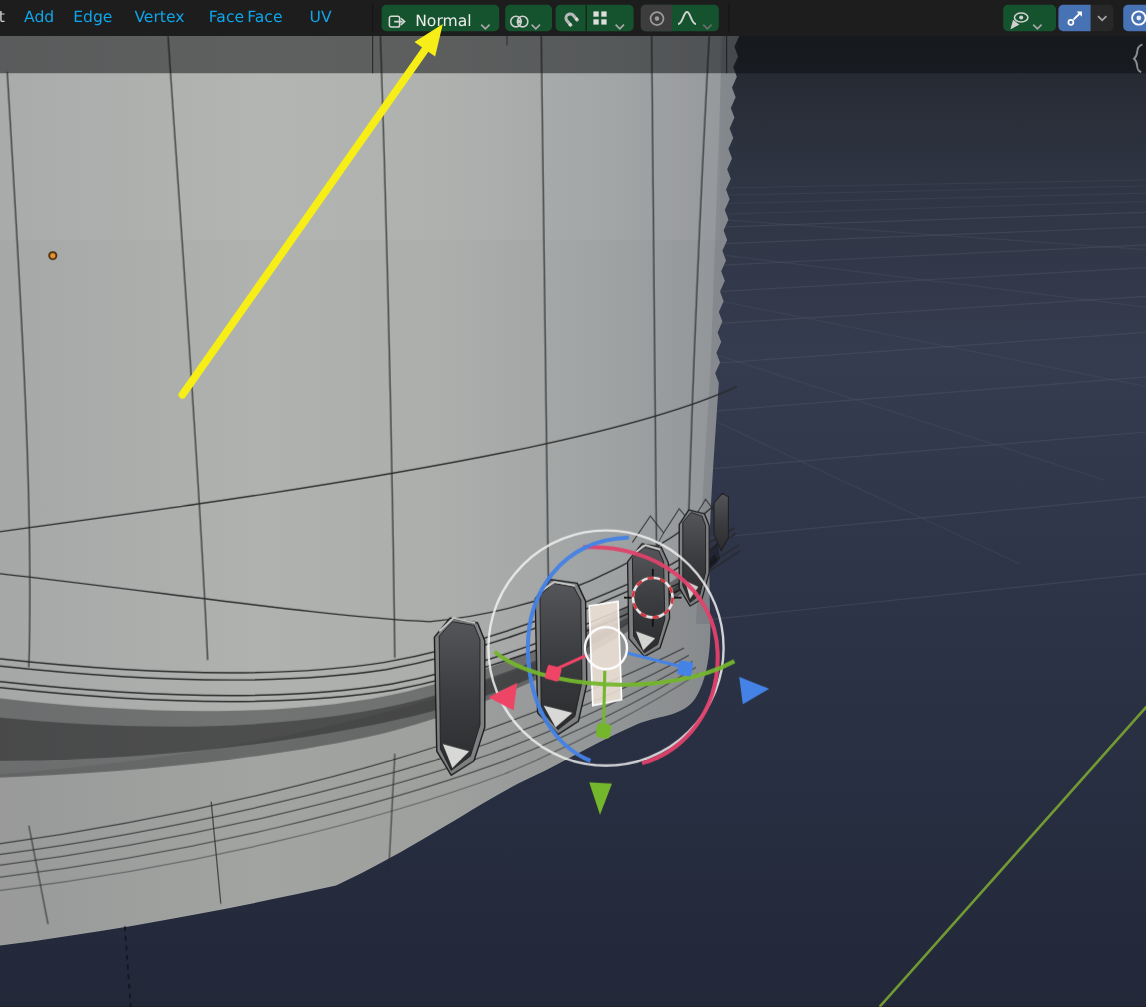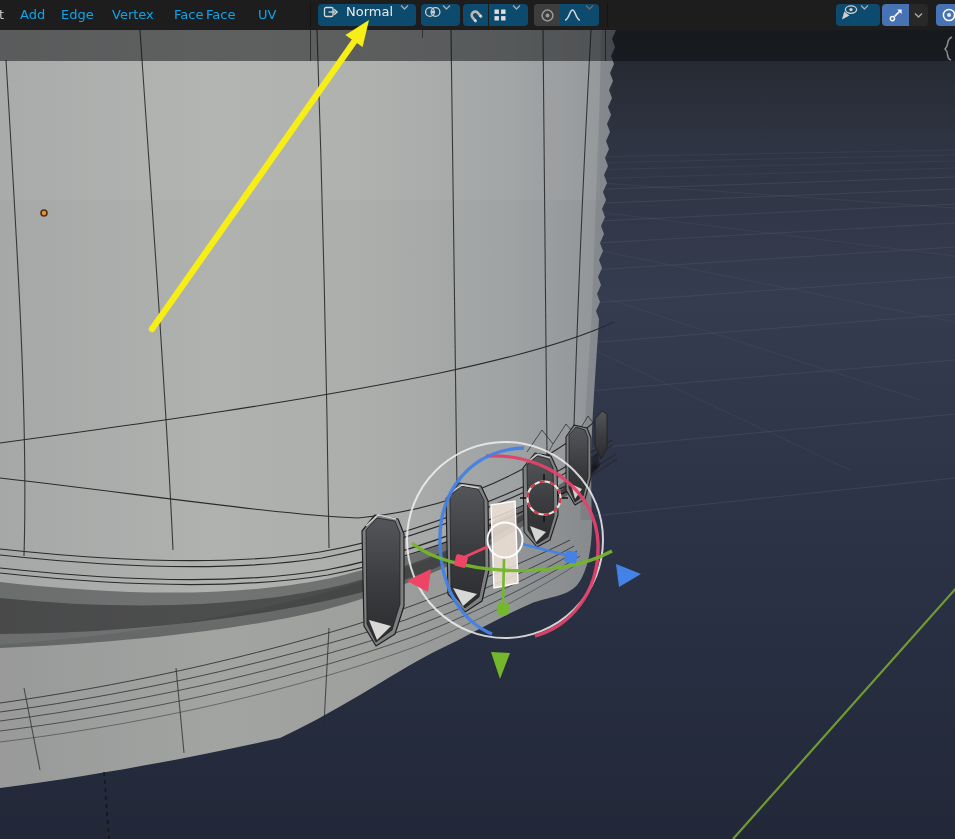--- a/index.html
+++ b/index.html
@@ -12,22 +12,22 @@
   
   #header{
     position:absolute;left:0;top:0;width:955px;height:30px;
     background:#1d1d1d;z-index:20;
   }
   .menu{
     position:absolute;top:0;height:30px;line-height:30px;
     color:#0ea5e9;font-size:13px;padding:0 2px;cursor:default;white-space:nowrap;
   }
   .hgroup{
-    position:absolute;top:4px;height:22px;background:#0c4a6e;
-    border-radius:4px;display:flex;align-items:flex-start;box-sizing:border-box;
+    position:absolute;top:4px;height:22px;background:#14532d;
+    border-radius:4px;display:flex;align-items:flex-end;box-sizing:border-box;
   }
   .hbtn{height:22px;display:flex;align-items:center;justify-content:center;}
   .hsep{width:1px;height:22px;background:#1d1d1d;}
   .dd-label{color:#ececec;font-size:13px;margin:0 6px 0 7px;}
   .chev{display:flex;align-items:center;margin:0 4px 0 1px;}
   .blue{background:#4772b3;}
   .vline{position:absolute;top:3px;width:1px;height:24px;background:#141414;}
   
   #scene{position:absolute;left:0;top:0;z-index:5;}
   #overlay{position:absolute;left:0;top:0;z-index:30;pointer-events:none;}

